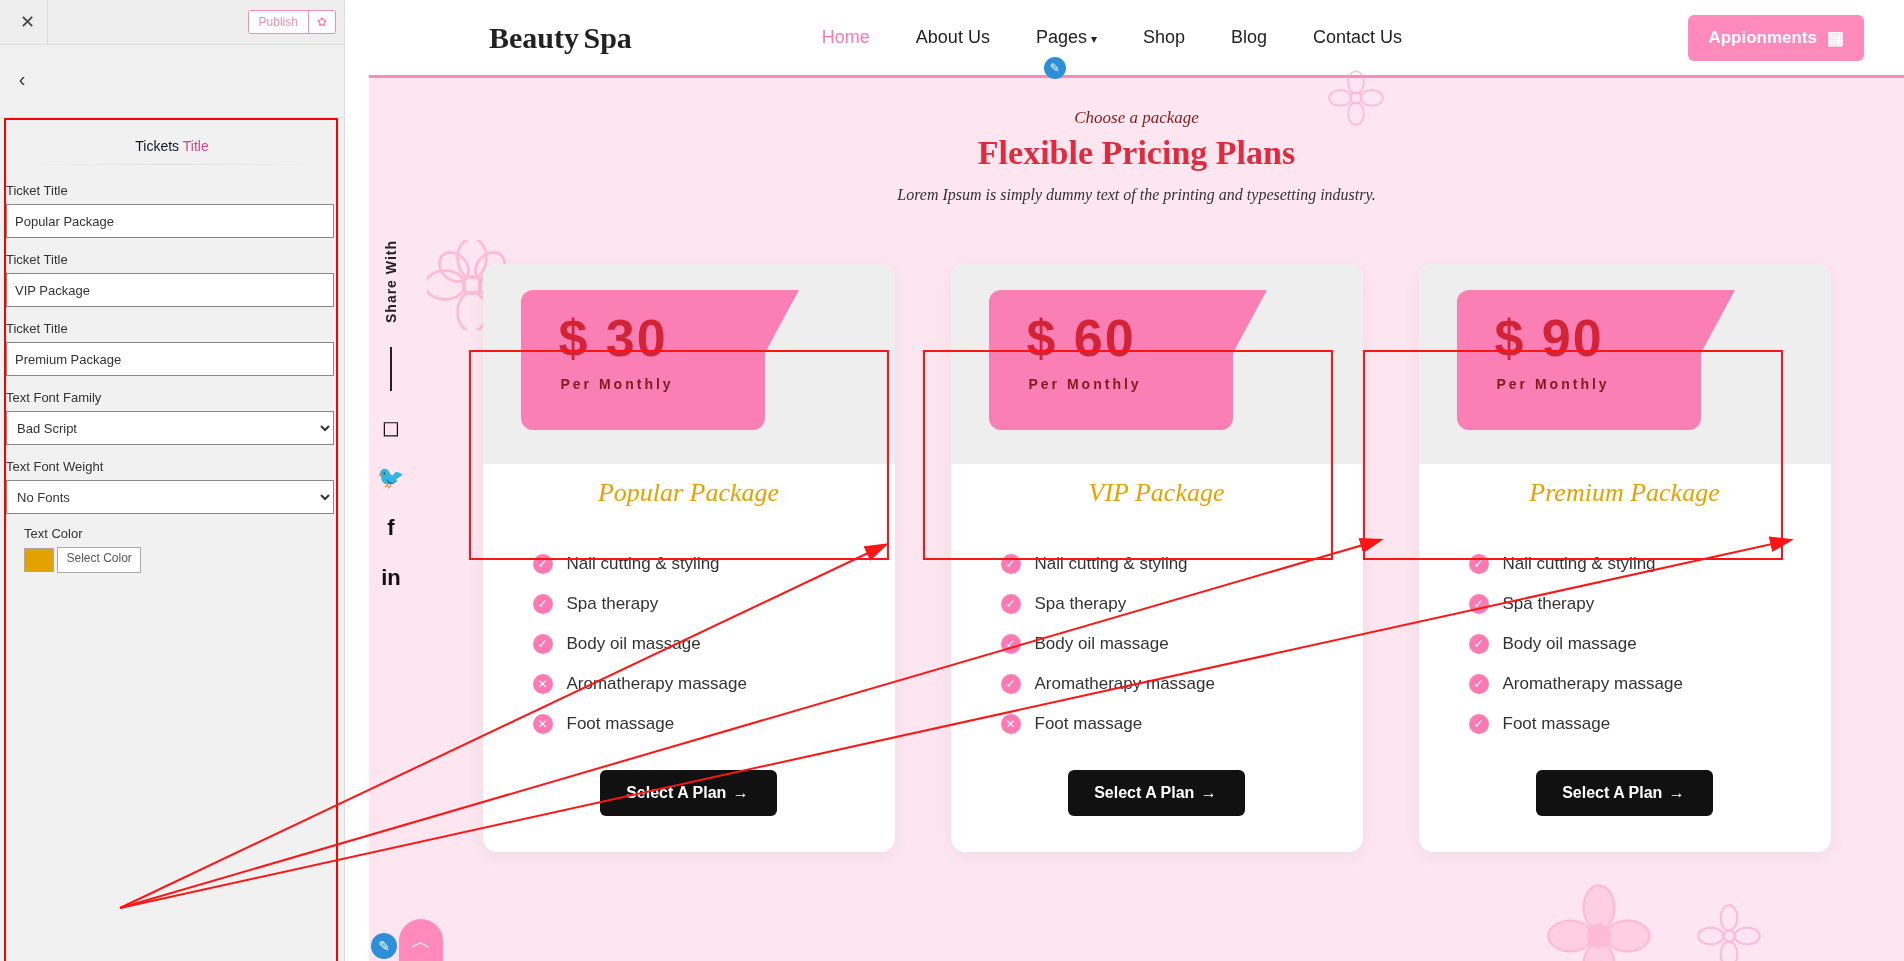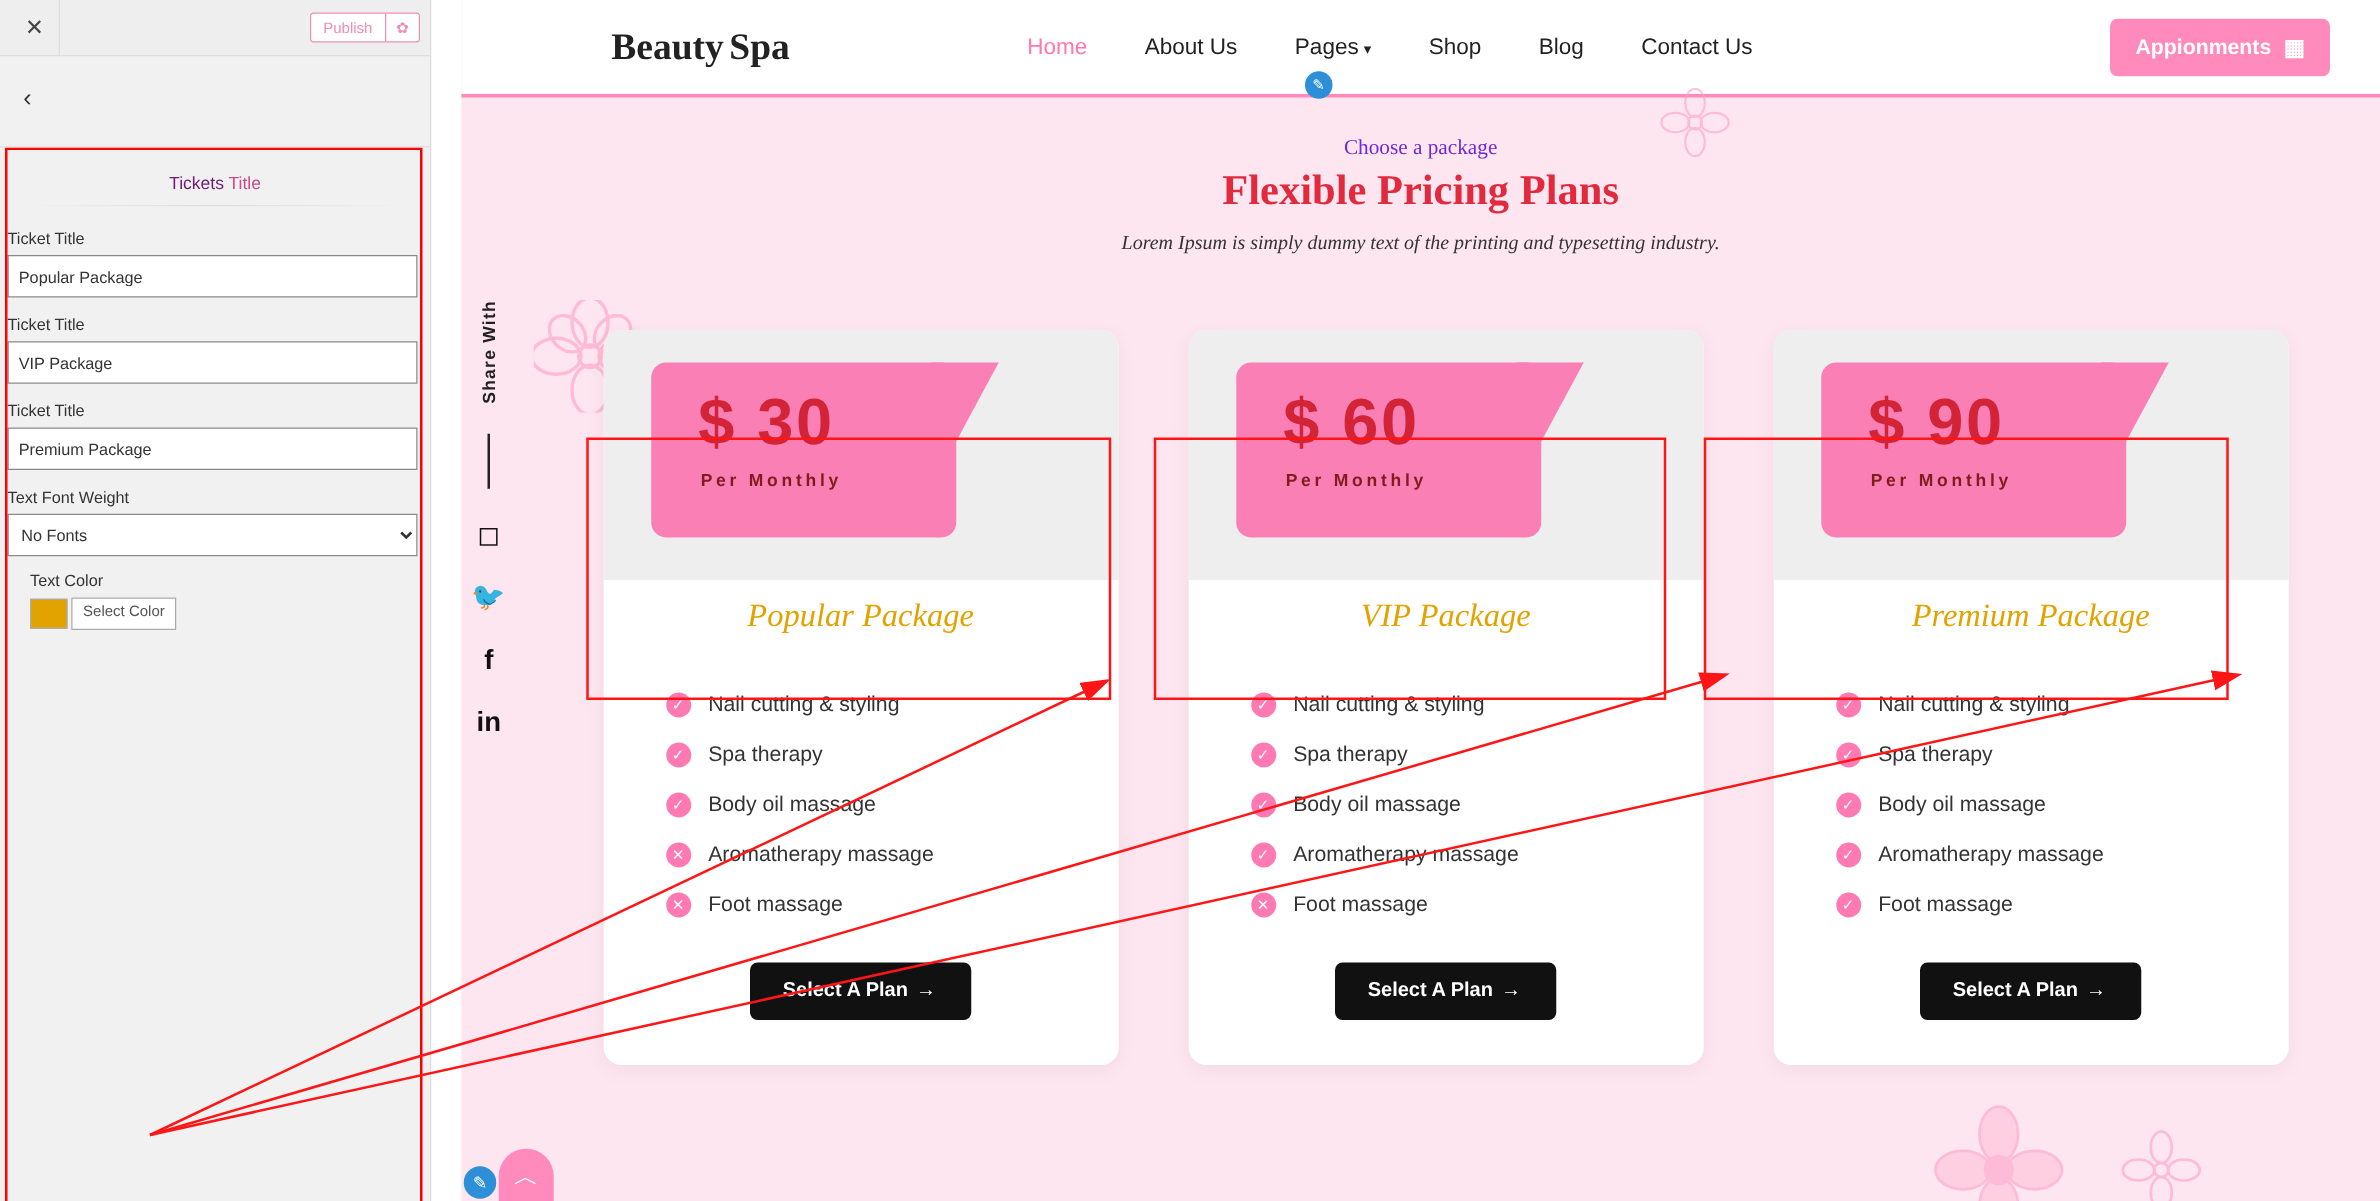--- a/index.html
+++ b/index.html
@@ -17,21 +17,21 @@
 .sb-back { width:28px; height:48px; display:flex;align-items:center;justify-content:center; font-size:20px; color:#333; cursor:pointer; }
 .sb-head-txt { flex:1; padding-left:6px; }
 .sb-crumb { font-size:12.5px; color:#555; }
 .sb-crumb span.sep { margin:0 4px; font-size:10px; color:#999; }
 .sb-title { font-size:20px; color:#444; margin-top:4px; font-weight:400; }
 
 .sb-body { padding:0; height: calc(100% - 110px); overflow:hidden; position:relative; }
 .red-box-sb { position:absolute; left:4px; top:0px; right:6px; height:870px; border:2px solid #ff0000; pointer-events:none; z-index:60; }
 
 .section-label { text-align:center; font-size:14px; padding:20px 0 10px; color:#aa5a86; }
-.section-label .t1 { color:#701a75;text-align:center; }
+.section-label .t1 { color:#0f172a;text-align:center; }
 .section-label .t2 { color:#c94b8c; }
 .sec-underline { margin:0 20px 10px; height:1px; background:linear-gradient(to right, transparent, #ddd, transparent); }
 
 .fld { padding:8px 10px 6px 6px; }
 .fld-lbl { font-size:13px; color:#333; margin-bottom:6px; display:block; }
 .fld input[type=text] { width:100%; height:34px; border:1px solid #888; background:#fff; padding:0 8px; font-size:13px; color:#333; }
 .fld select { width:100%; height:34px; border:1px solid #888; background:#fff; padding:0 6px; font-size:13px; color:#333; }
 
 .color-row { padding:6px 10px 6px 24px; }
 .swatch { display:inline-block; width:30px; height:24px; background:#e2a300; vertical-align:middle; border:1px solid #aaa; }
@@ -46,21 +46,21 @@
 .nav-links { display:flex; gap:46px; margin-left:190px; font-size:18px; font-weight:400; color:#222; position:relative;}
 .nav-links .home { color:#ff77b0; }
 .nav-links .drop::after { content:"▾"; font-size:12px; margin-left:4px; }
 .edit-badge { position:absolute; left:222px; top:30px; width:22px;height:22px;border-radius:50%;background:#2d8fd8;color:#fff;font-size:12px;display:flex;align-items:center;justify-content:center; z-index:5;}
 .apt-btn { margin-left:auto; background:#ff8abb; color:#fff; font-size:17px; font-weight:600; padding:12px 20px; border-radius:6px; border:none; display:flex; align-items:center; gap:10px; cursor:pointer;}
 .apt-btn .cal { font-size:18px; }
 .pink-stripe { height:3px; background:#ff8abb; }
 
 
 .hero { text-align:center; padding:30px 0 10px; position:relative; }
-.hero-sub { color:#6d28d9; font-size:17px; font-family:"Segoe Script", cursive; display:inline-block;}
+.hero-sub { color:#7f1d1d; font-size:17px; font-style:italic; font-family:"Segoe Script", cursive; display:inline-block;}
 .hero-title { color:#e12a3e; font-size:34px; font-weight:700; margin-top:6px; font-family: Georgia, serif;}
 .hero-desc { color:#333; font-size:16px; margin-top:14px; font-family: "Segoe Script", cursive; font-style:italic;}
 .flower-tr { position:absolute; right:520px; top:-8px; }
 
 
 .share-rail { position:absolute; left:2px; top:240px; width:40px; display:flex; flex-direction:column; align-items:center; gap:24px; }
 .share-txt { writing-mode: vertical-rl; transform: rotate(180deg); font-size:14px; font-weight:600; color:#222; letter-spacing:1px;}
 .share-div { width:2px; height:44px; background:#222; }
 .share-ic { font-size:22px; color:#111; }
 
@@ -133,20 +133,26 @@
       <span class="fld-lbl">Ticket Title</span>
       <input type="text" value="VIP Package" style="">
     </div>
 
     <div class="fld">
       <span class="fld-lbl">Ticket Title</span>
       <input type="text" value="Premium Package" style="">
     </div>
 
 
+    <div class="fld">
+      <span class="fld-lbl">Text Font Family</span>
+      <select>
+        <option>Bad Script</option>
+      </select>
+    </div>
 
     <div class="fld">
       <span class="fld-lbl">Text Font Weight</span>
       <select>
         <option>No Fonts</option>
       </select>
     </div>
 
     <div class="color-row">
       <span class="fld-lbl" style="display:block;margin-bottom:6px">Text Color</span>

